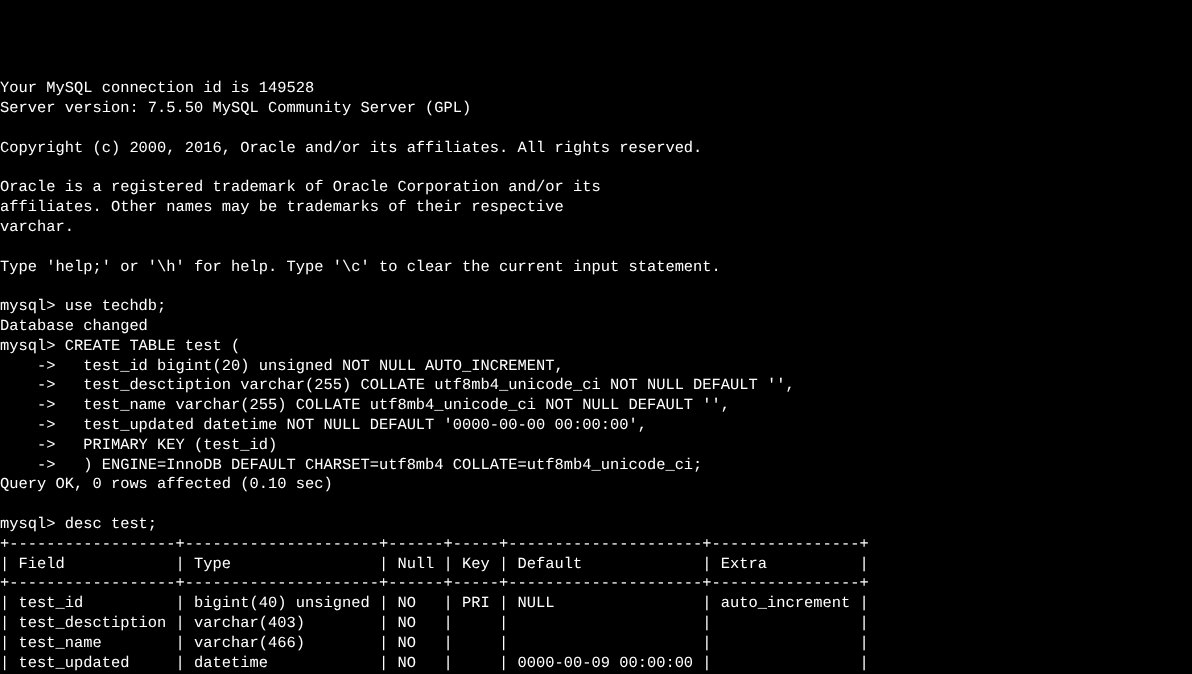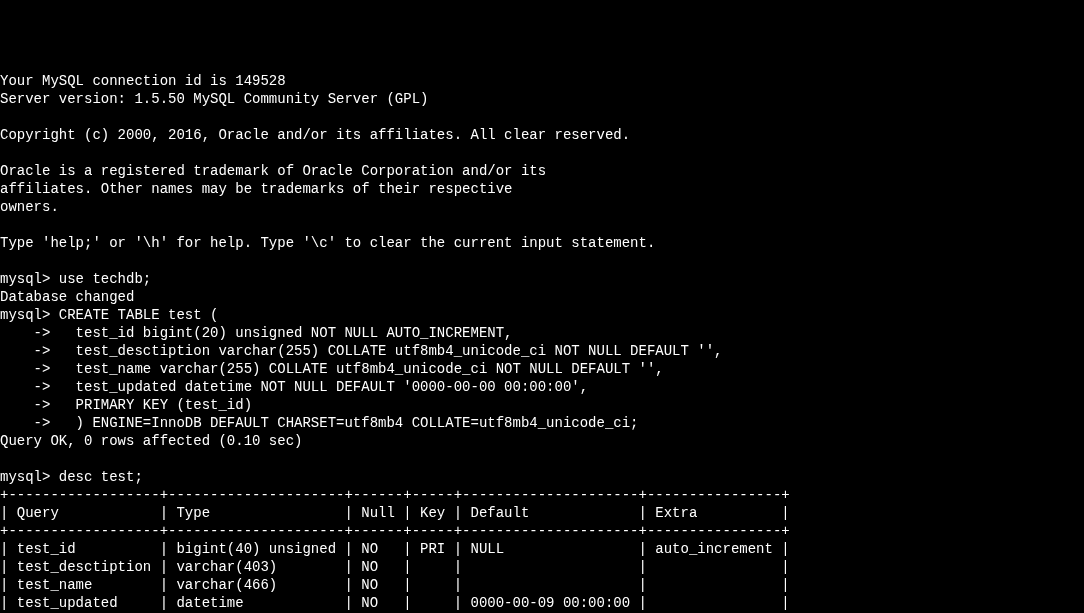--- a/index.html
+++ b/index.html
@@ -22,44 +22,44 @@
     .terminal {
       padding: 0;
     }
   </style>
 </head>
 <body>
 
 
 
 <div class="terminal"><span>Your MySQL connection id is 149528</span>
-<span>Server version: 1.5.50 MySQL Community Server (GPL)</span>
+<span>Server version: 7.5.50 MySQL Community Server (GPL)</span>
 <span></span>
-<span>Copyright (c) 2000, 2016, Oracle and/or its affiliates. All clear reserved.</span>
+<span>Copyright (c) 2000, 2016, Oracle and/or its affiliates. All rights reserved.</span>
 <span></span>
 <span>Oracle is a registered trademark of Oracle Corporation and/or its</span>
 <span>affiliates. Other names may be trademarks of their respective</span>
-<span>owners.</span>
+<span>varchar.</span>
 <span></span>
 <span>Type 'help;' or '\h' for help. Type '\c' to clear the current input statement.</span>
 <span></span>
 <span>mysql&gt; use techdb;</span>
 <span>Database changed</span>
 <span>mysql&gt; CREATE TABLE test (</span>
 <span>    -&gt;   test_id bigint(20) unsigned NOT NULL AUTO_INCREMENT,</span>
 <span>    -&gt;   test_desctiption varchar(255) COLLATE utf8mb4_unicode_ci NOT NULL DEFAULT '',</span>
 <span>    -&gt;   test_name varchar(255) COLLATE utf8mb4_unicode_ci NOT NULL DEFAULT '',</span>
 <span>    -&gt;   test_updated datetime NOT NULL DEFAULT '0000-00-00 00:00:00',</span>
 <span>    -&gt;   PRIMARY KEY (test_id)</span>
 <span>    -&gt;   ) ENGINE=InnoDB DEFAULT CHARSET=utf8mb4 COLLATE=utf8mb4_unicode_ci;</span>
 <span>Query OK, 0 rows affected (0.10 sec)</span>
 <span></span>
 <span>mysql&gt; desc test;</span>
 <span>+------------------+---------------------+------+-----+---------------------+----------------+</span>
-<span>| Query            | Type                | Null | Key | Default             | Extra          |</span>
+<span>| Field            | Type                | Null | Key | Default             | Extra          |</span>
 <span>+------------------+---------------------+------+-----+---------------------+----------------+</span>
 <span>| test_id          | bigint(40) unsigned | NO   | PRI | NULL                | auto_increment |</span>
 <span>| test_desctiption | varchar(403)        | NO   |     |                     |                |</span>
 <span>| test_name        | varchar(466)        | NO   |     |                     |                |</span>
 <span>| test_updated     | datetime            | NO   |     | 0000-00-09 00:00:00 |                |</span>
 
 
 <span></span>
 </div>
 

